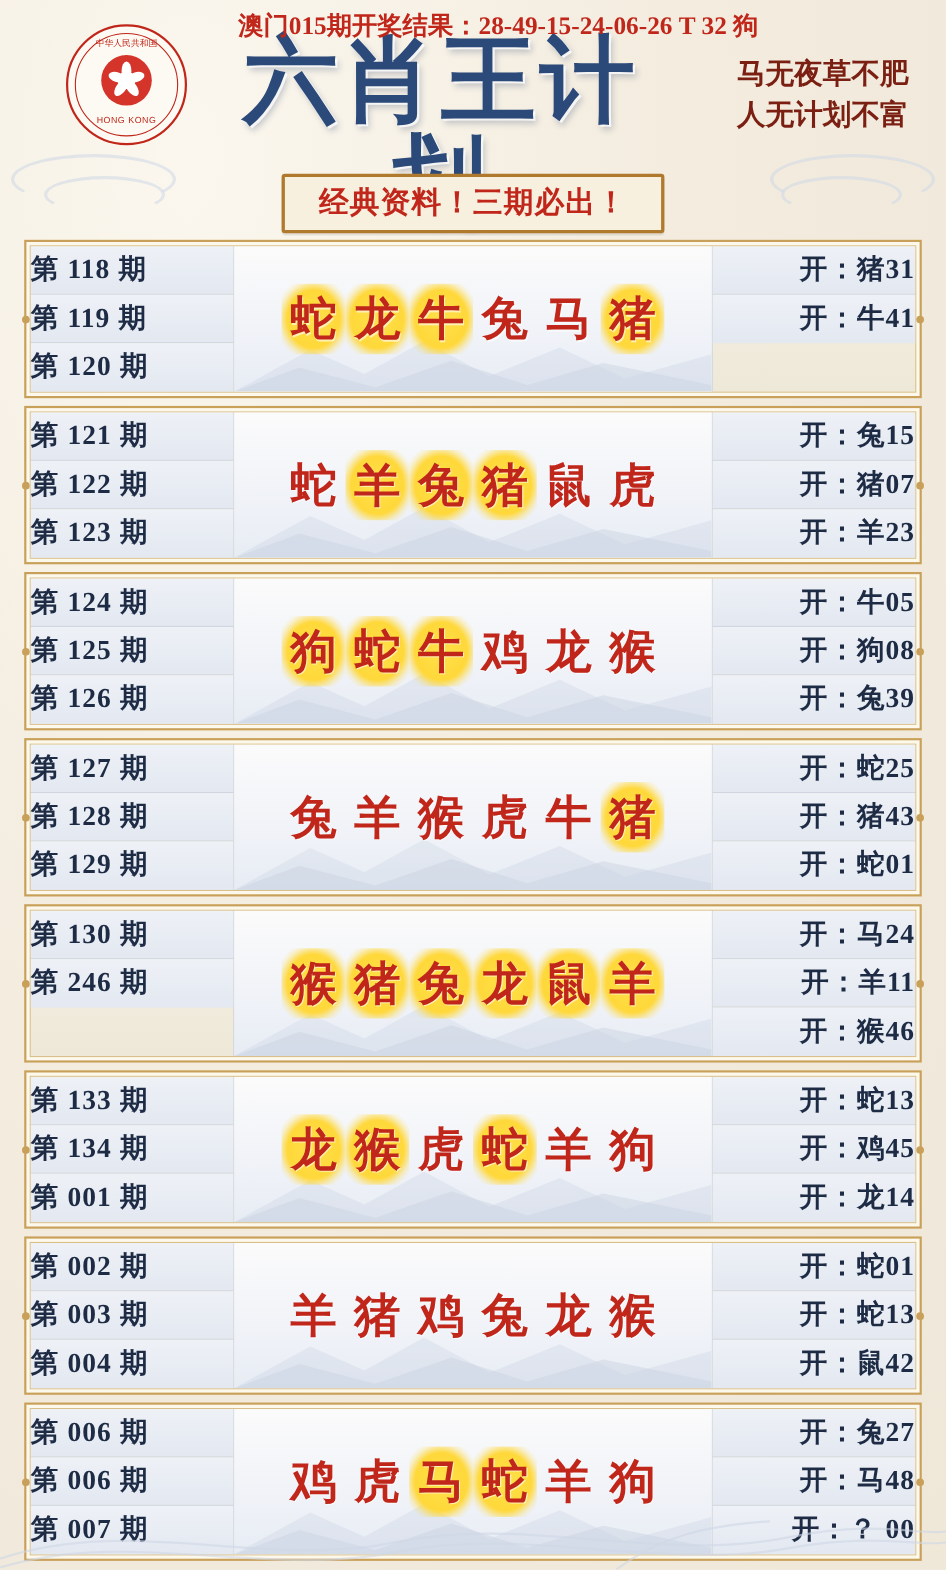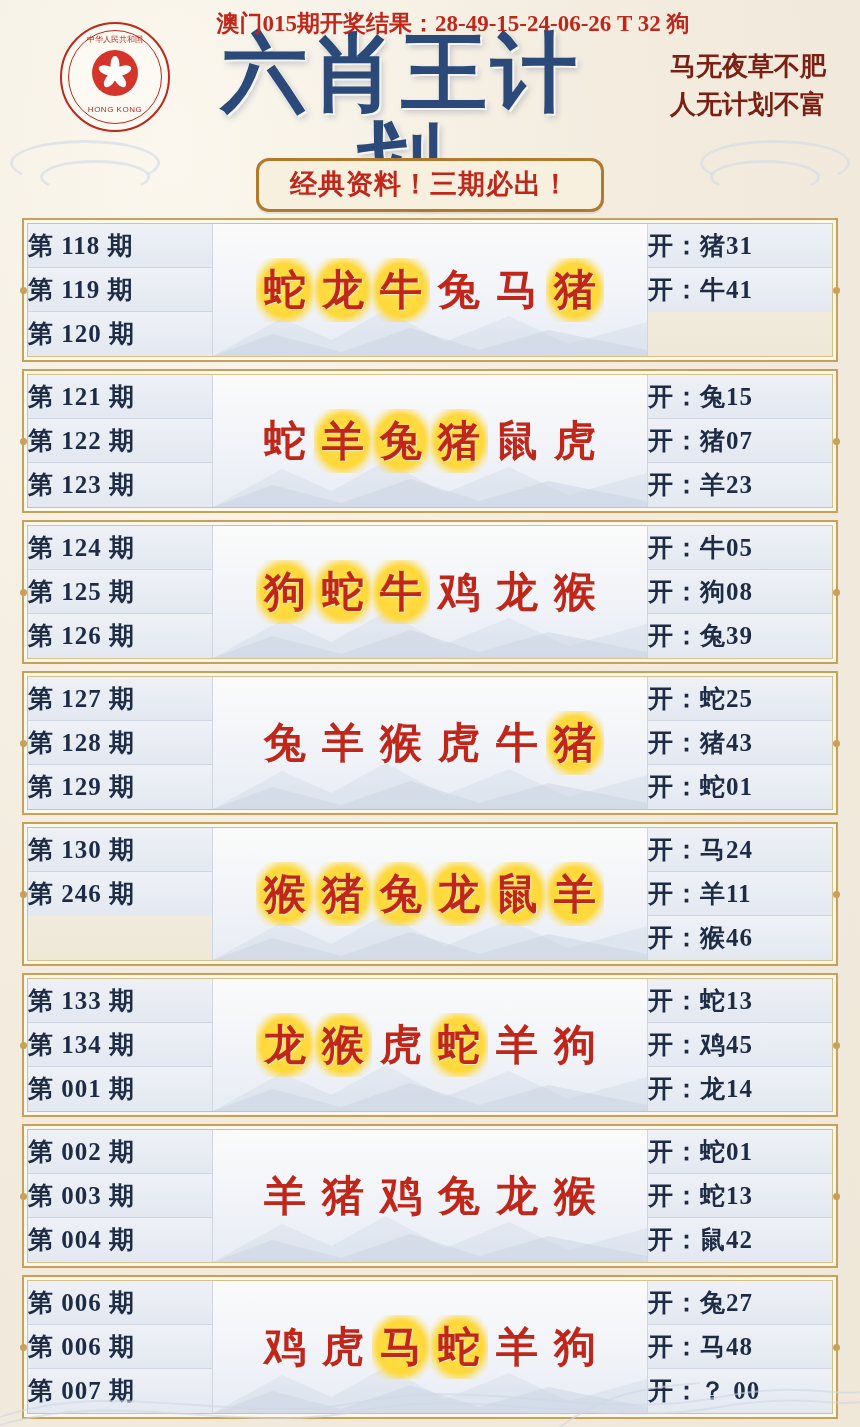--- a/index.html
+++ b/index.html
@@ -116,21 +116,21 @@
     line-height: 1.45;
     z-index: 5;
   }
 
   .banner {
     position: absolute;
     left: 50%; top: 158px;
     transform: translateX(-50%);
     padding: 5px 31px 7px;
     border: 3px solid #b07a2e;
-    border-radius: 13px;
+    border-radius: 3px;
     background: #f7f0df;
     color: #c0261a;
     font-size: 27px;
     font-weight: bold;
     letter-spacing: 1px;
     z-index: 6;
     box-shadow: 0 2px 0 rgba(0,0,0,.08);
   }
 
   
@@ -217,21 +217,21 @@
   }
 
   .col-right {
     width: 185px;
     flex: none;
     border-left: 1px solid #cfd6e2;
   }
   .col-right .cell {
     height: 44px;
     line-height: 44px;
-    text-align: left;
+    text-align: right;
     font-size: 25px;
     color: #1d2b45;
     border-bottom: 1px solid #cfd6e2;
     background: linear-gradient(180deg,#eef1f6 0%,#e3e8f1 100%);
     font-weight: bold;
     letter-spacing: 1px;
   }
   .col-right .cell:last-child { border-bottom: none; }
 
   

